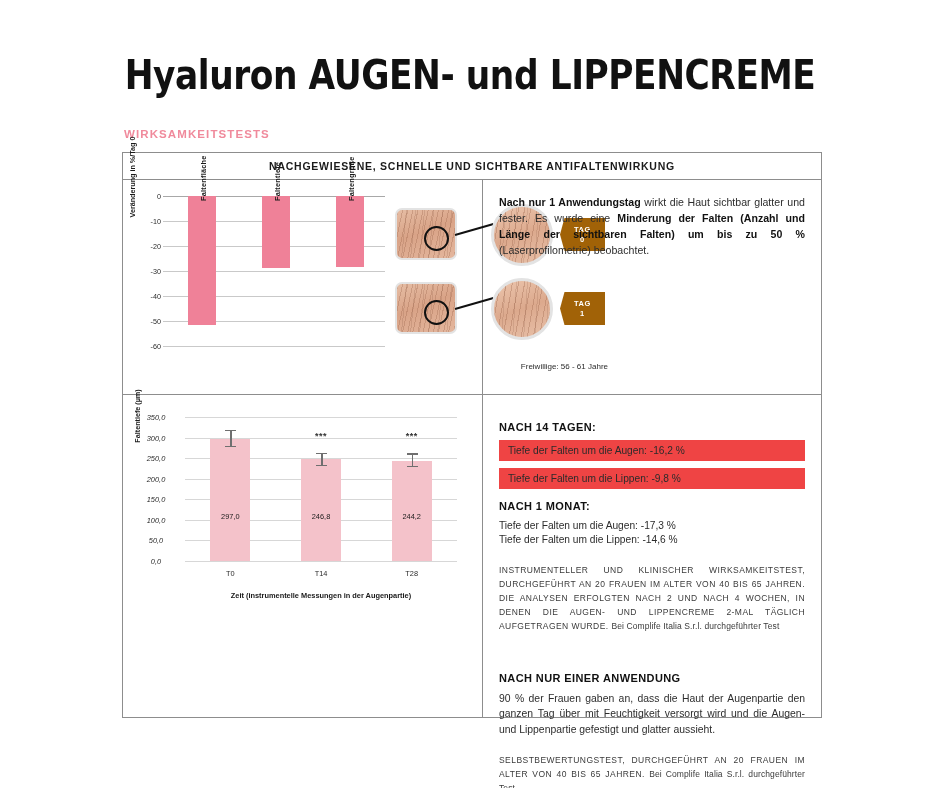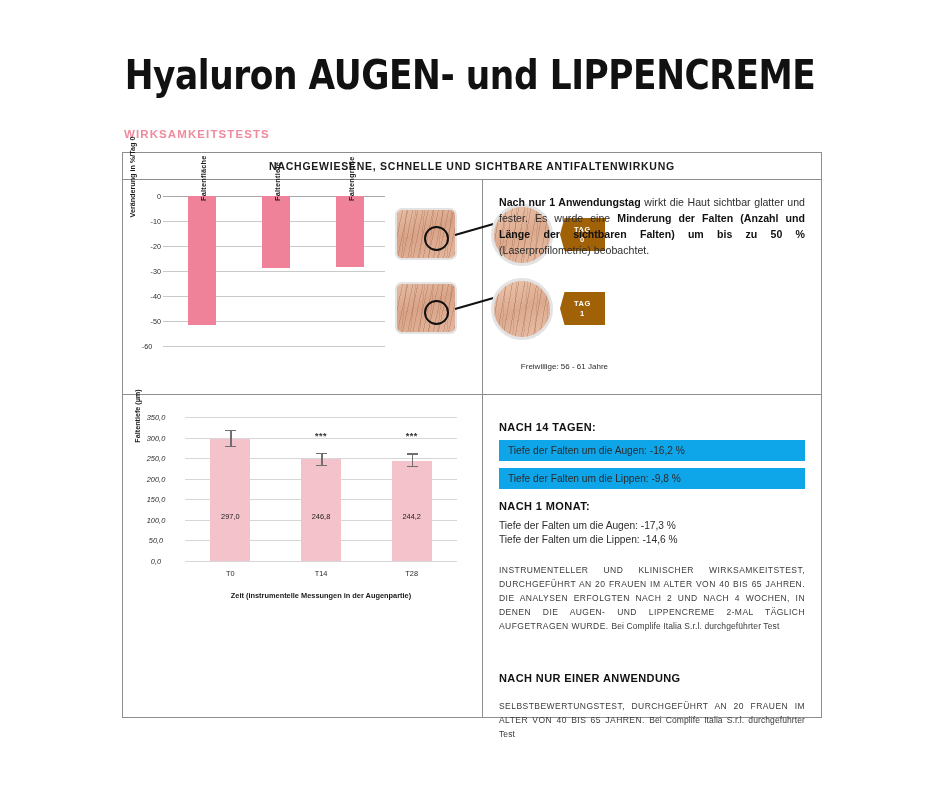--- a/index.html
+++ b/index.html
@@ -188,21 +188,21 @@
     color: #3a3a3a;
   }
 
   
   .h-bold {
     font-size: 11px; font-weight: 700; letter-spacing: 0.4px;
     color: #111; margin: 12px 0 7px 0;
   }
   .h-bold.second { margin-top: 11px; }
   .grey-strip {
-    background: #0ea5e9;
+    background: #ef4444;
     font-size: 10.2px;
     color: #2b2b2b;
     padding: 5px 9px;
     margin-bottom: 7px;
   }
   .plain-line {
     font-size: 10.2px; color: #2b2b2b; line-height: 1.42;
   }
   .block-caps {
     margin-top: 16px;
@@ -302,21 +302,21 @@
         <div class="chart1">
           <div class="c1-ytitle">Veränderung in %/Tag 0</div>
           <div class="c1-plot">
             <div class="c1-ticks" id="c1ticks">
                 <div class="c1-tick" style="top: 0px;">0</div>
                 <div class="c1-tick" style="top: 25px;">-10</div>
                 <div class="c1-tick" style="top: 50px;">-20</div>
                 <div class="c1-tick" style="top: 75px;">-30</div>
                 <div class="c1-tick" style="top: 100px;">-40</div>
                 <div class="c1-tick" style="top: 125px;">-50</div>
-                <div class="c1-tick" style="top: 150px; text-align: center;">-60</div>
+                <div class="c1-tick" style="top: 150px;">-60</div>
               </div>
             <div class="c1-bars" id="c1bars">
                 <div class="c1-axisline c1-zero" style="top: 0px;"></div>
                 <div class="c1-axisline" style="top: 25px;"></div>
                 <div class="c1-axisline" style="top: 50px;"></div>
                 <div class="c1-axisline" style="top: 75px;"></div>
                 <div class="c1-axisline" style="top: 100px;"></div>
                 <div class="c1-axisline" style="top: 125px;"></div>
                 <div class="c1-axisline" style="top: 150px;"></div>
                 <div class="c1-bar" style="left: 25.16px; top: 0px; height: 128.75px; background: rgb(239, 129, 152);"></div>
@@ -423,20 +423,21 @@
         <div class="plain-line">Tiefe der Falten um die Lippen: -14,6 %</div>
 
         <div class="block-caps">
           <span>INSTRUMENTELLER UND KLINISCHER WIRKSAMKEITSTEST, DURCHGEFÜHRT AN 20 FRAUEN IM ALTER VON 40 BIS 65 JAHREN. DIE ANALYSEN ERFOLGTEN NACH 2 UND NACH 4 WOCHEN, IN DENEN DIE AUGEN- UND LIPPENCREME 2-MAL TÄGLICH AUFGETRAGEN WURDE.</span>
           <span class="mixed">Bei Complife Italia S.r.l. durchgeführter Test</span>
         </div>
 
         <div class="gap-26"></div>
 
         <div class="h-bold">NACH NUR EINER ANWENDUNG</div>
+        <div class="body-para">90 % der Frauen gaben an, dass die Haut der Augenpartie den ganzen Tag über mit Feuchtigkeit versorgt wird und die Augen- und Lippenpartie gefestigt und glatter aussieht.</div>
 
         <div class="block-caps">
           <span>SELBSTBEWERTUNGSTEST, DURCHGEFÜHRT AN 20 FRAUEN IM ALTER VON 40 BIS 65 JAHREN.</span>
           <span class="mixed">Bei Complife Italia S.r.l. durchgeführter Test</span>
         </div>
       </div>
     </div>
   </div>
 </div>
 

